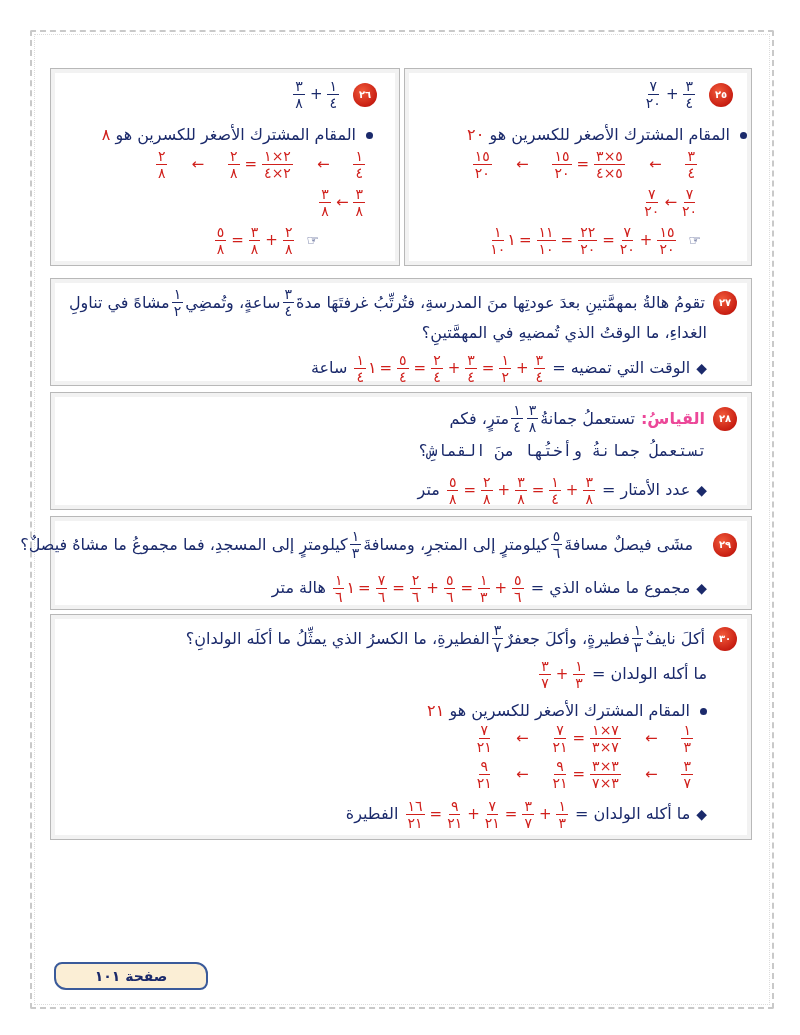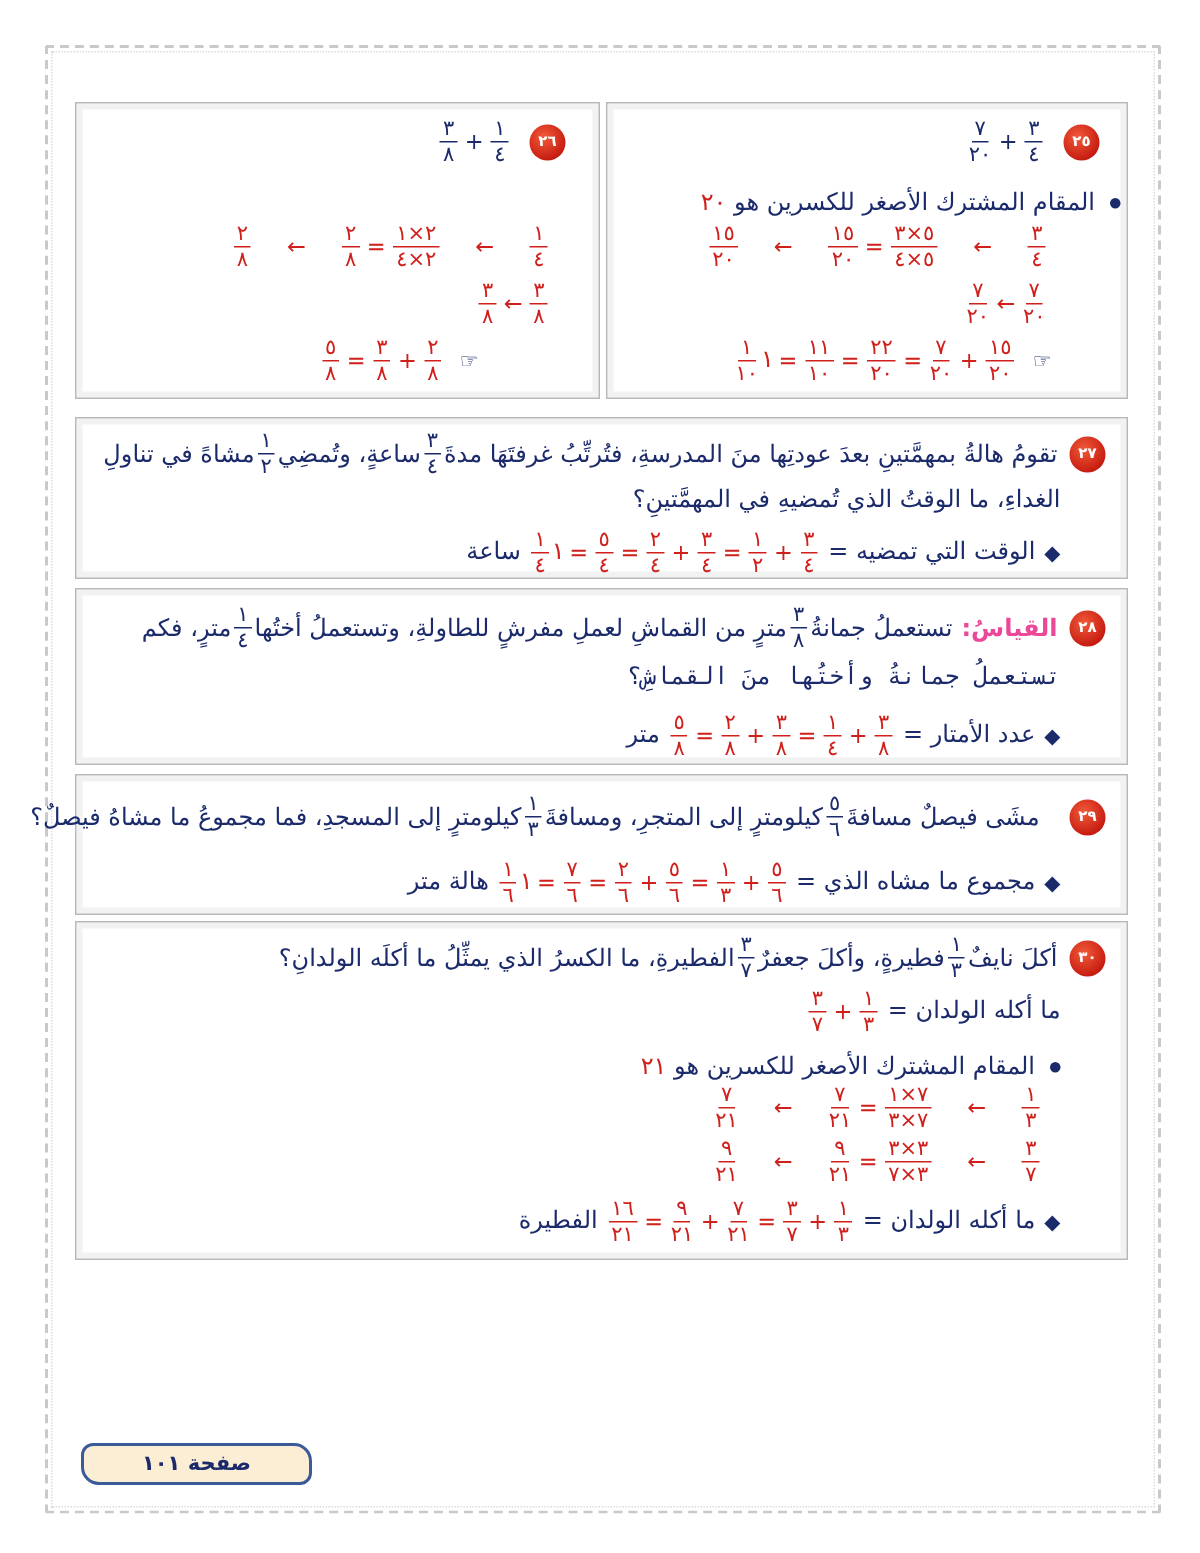--- a/index.html
+++ b/index.html
@@ -100,20 +100,24 @@
   <div class="line" style="right:22px; top:10px; display:flex; align-items:center;">
     <span class="badge">٢٦</span>
     <span style="margin-right:12px;" class="navy"><span class="frac">
           <span class="num">١</span>
           <span class="den">٤</span>
         </span><span class="op">+</span><span class="frac">
           <span class="num">٣</span>
           <span class="den">٨</span>
         </span></span>
   </div>
+  <div class="line navy" style="right:26px; top:56px;">
+    <span class="bullet"></span><span>المقام المشترك الأصغر للكسرين هو</span>
+    <span class="red">٨</span>
+  </div>
   <div class="line red" style="right:32px; top:80px;">
     <span class="frac">
         <span class="num">١</span>
         <span class="den">٤</span>
       </span><span class="op" style="margin:0 22px;">←</span><span class="frac">
         <span class="num">٢×١</span>
         <span class="den">٢×٤</span>
       </span><span class="op">=</span><span class="frac">
         <span class="num">٢</span>
         <span class="den">٨</span>
@@ -188,21 +192,20 @@
 
 <div class="box" style="left:50px; top:392px; width:702px; height:118px;">
   <div class="line navy" style="right:14px; top:10px; display:flex; align-items:center;">
     <span class="badge" style="margin-left:8px;">٢٨</span>
     <span class="bold-red" style="margin-left:6px;">القياسُ:</span>
     <span>تستعملُ جمانةُ</span>
     <span class="frac">
         <span class="num">٣</span>
         <span class="den">٨</span>
       </span>
-    <span>مترٍ من القماشِ لعملِ مفرشٍ للطاولةِ، وتستعملُ أختُها</span>
     <span class="frac">
         <span class="num">١</span>
         <span class="den">٤</span>
       </span>
     <span>مترٍ، فكم</span>
   </div>
   <div class="line navy" style="right:44px; top:48px;font-family:Liberation Mono, monospace;">تستعملُ جمانةُ وأختُها منَ القماشِ؟</div>
   <div class="line" style="right:44px; top:82px;">
     <span class="diamond">◆</span><span class="navy">عدد الأمتار =</span>
     <span class="red"><span class="frac">

